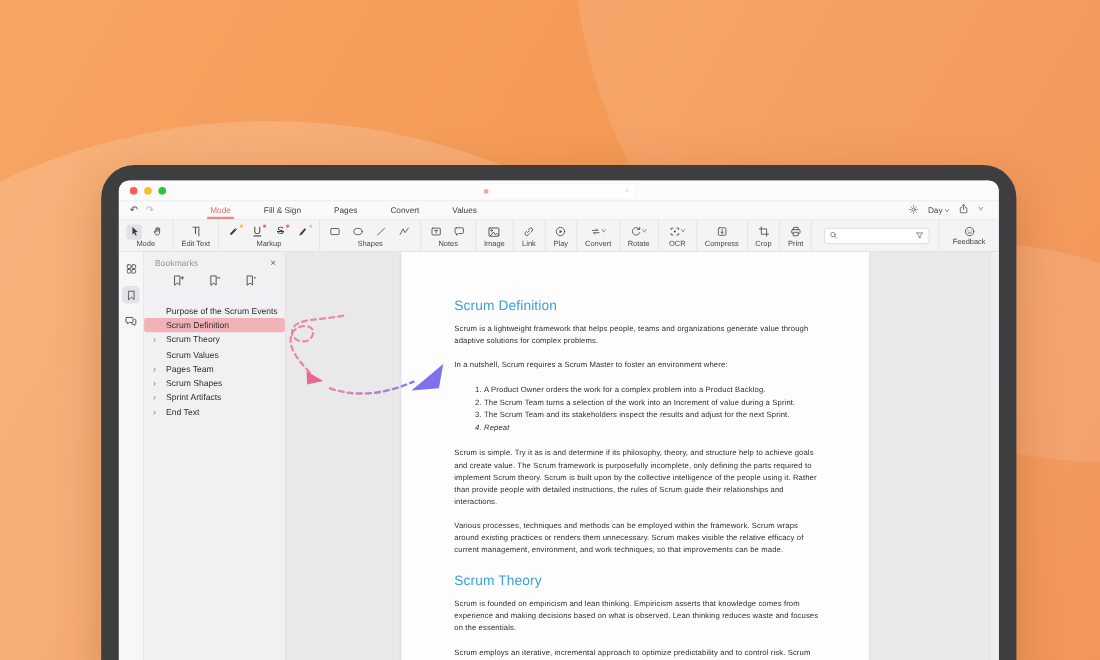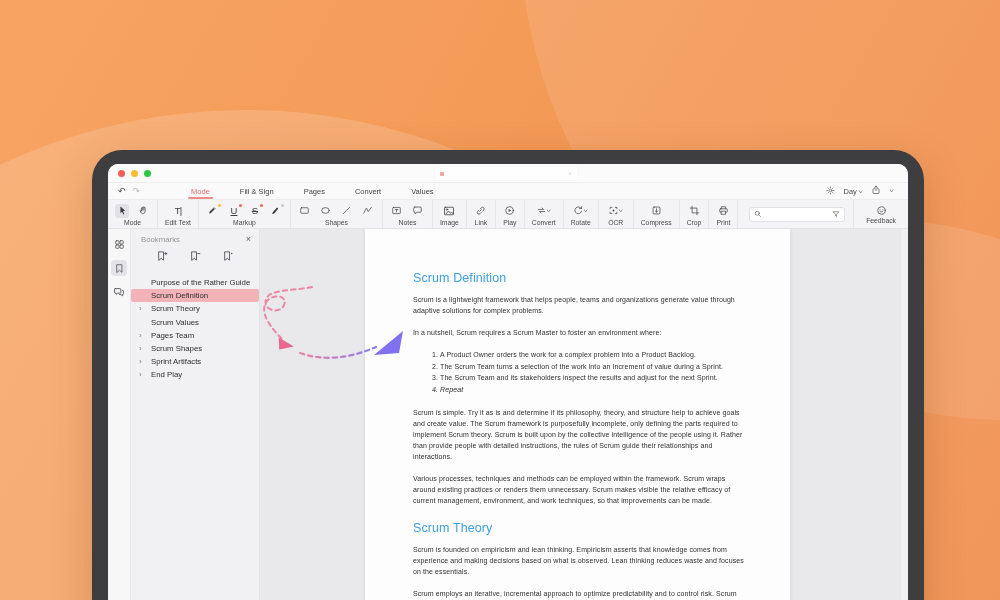--- a/index.html
+++ b/index.html
@@ -414,21 +414,21 @@
         <span>
           <svg class="lic" width="12" height="12" viewBox="0 0 16 16">
                 <path d="M4 2.5h6v11l-3-2.4-3 2.4z"></path>
                 <circle cx="13" cy="4.8" r="1" fill="#48484c" stroke="none"></circle>
               </svg>
         </span>
       </div>
       <div class="blist">
         <div class="bitem">
               <span class="chev"></span>
-              <span>Purpose of the Rather Guide</span>
+              <span>Purpose of the Scrum Events</span>
             </div>
         <div class="bitem active">
               <span class="chev"></span>
               <span>Scrum Definition</span>
             </div>
         <div class="bitem">
               <span class="chev">›</span>
               <span>Scrum Theory</span>
             </div>
         <div class="bitem">
@@ -442,21 +442,21 @@
         <div class="bitem">
               <span class="chev">›</span>
               <span>Scrum Shapes</span>
             </div>
         <div class="bitem">
               <span class="chev">›</span>
               <span>Sprint Artifacts</span>
             </div>
         <div class="bitem">
               <span class="chev">›</span>
-              <span>End Play</span>
+              <span>End Text</span>
             </div>
       </div>
     </div>
 
     <div class="content">
       <div class="page">
         <div class="doc">
           <h2>Scrum Definition</h2>
           <p>Scrum is a lightweight framework that helps people, teams and organizations generate value through adaptive solutions for complex problems.</p>
           <p>In a nutshell, Scrum requires a Scrum Master to foster an environment where:</p>

